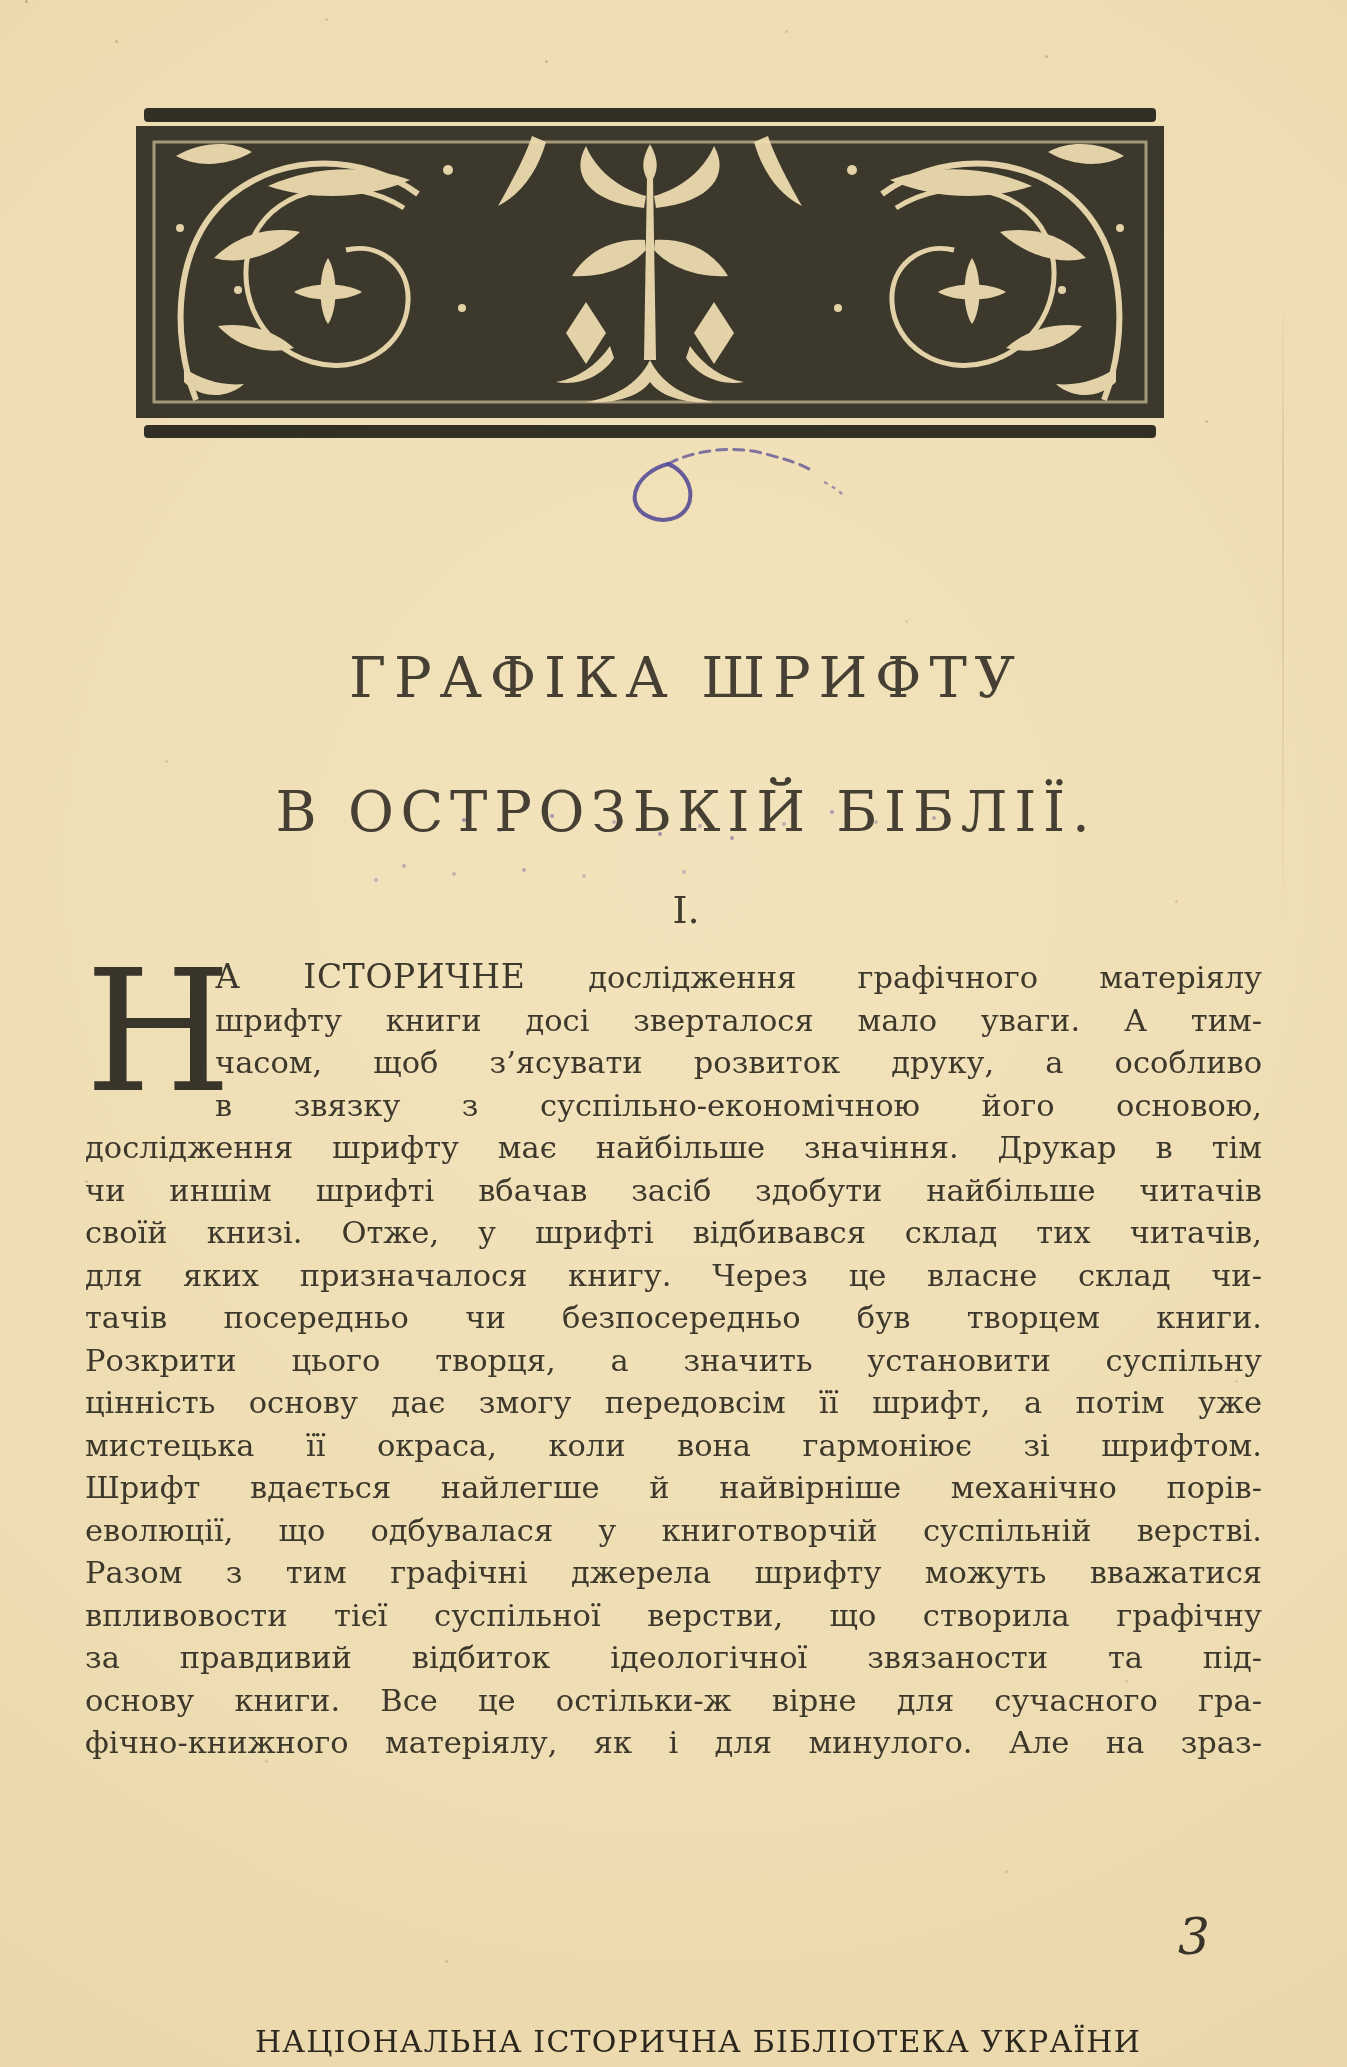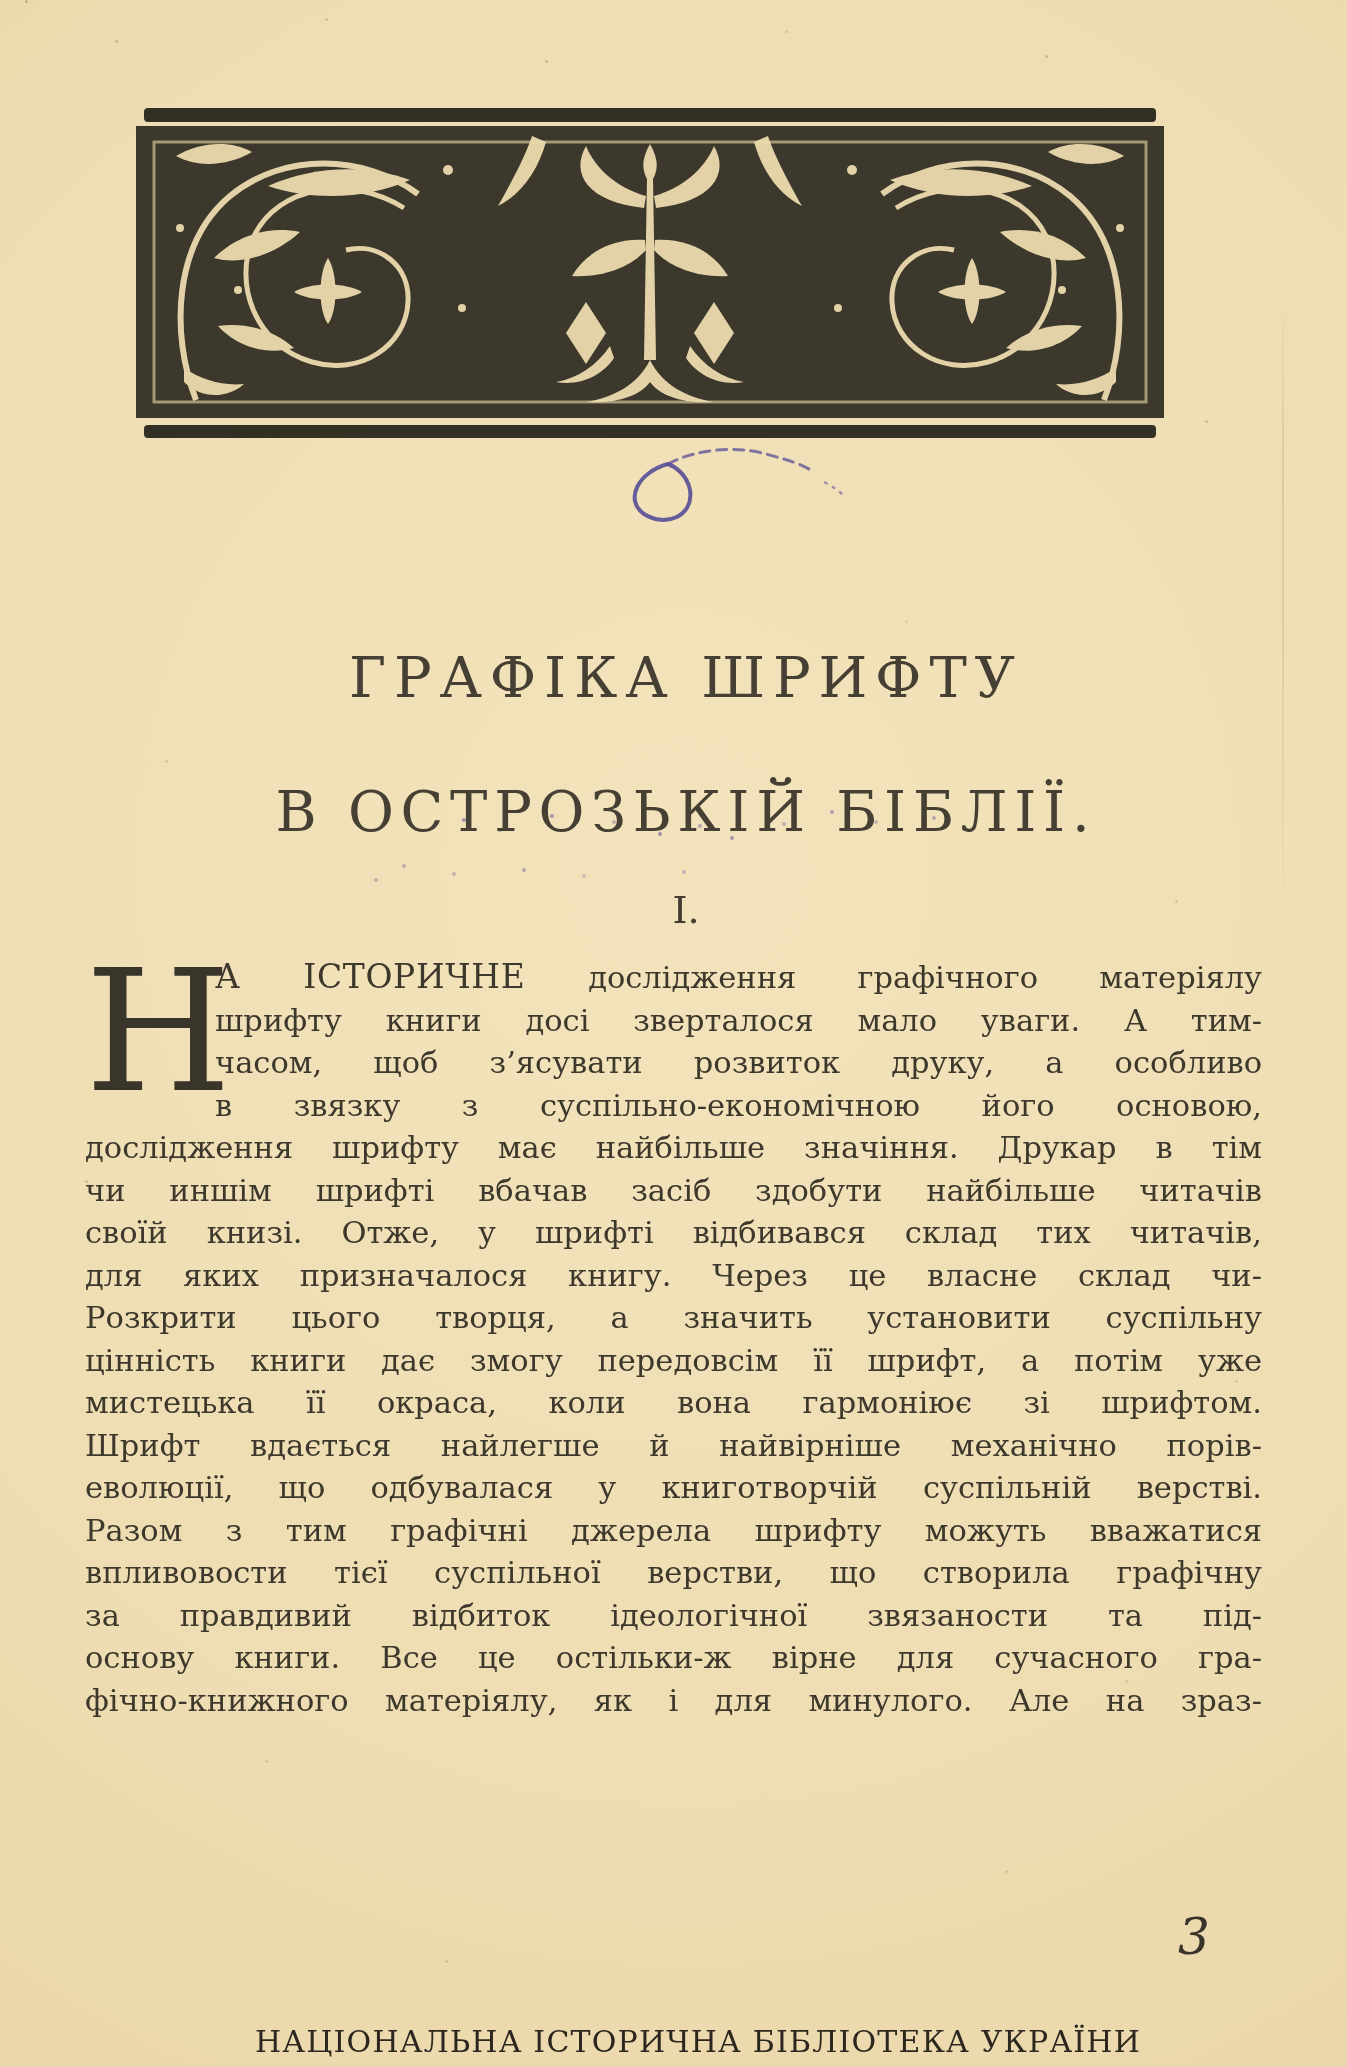--- a/index.html
+++ b/index.html
@@ -130,22 +130,23 @@
           <div class="tline">шрифту книги досі зверталося мало уваги. А тим-</div>
           <div class="tline">часом, щоб з’ясувати розвиток друку, а особливо</div>
           <div class="tline">в звязку з суспільно-економічною його основою,</div>
         </div>
     </div>
     <div class="full-lines">
         <div class="tline">дослідження шрифту має найбільше значіння. Друкар в тім</div>
         <div class="tline">чи иншім шрифті вбачав засіб здобути найбільше читачів</div>
         <div class="tline">своїй книзі. Отже, у шрифті відбивався склад тих читачів,</div>
         <div class="tline">для яких призначалося книгу. Через це власне склад чи-</div>
+        <div class="tline">тачів посередньо чи безпосередньо був творцем книги.</div>
         <div class="tline">Розкрити цього творця, а значить установити суспільну</div>
-        <div class="tline">цінність книги дає змогу передовсім її шрифт, а потім уже</div>
+        <div class="tline">цінність основу дає змогу передовсім її шрифт, а потім уже</div>
         <div class="tline">мистецька її окраса, коли вона гармоніює зі шрифтом.</div>
         <div class="tline">Шрифт вдається найлегше й найвірніше механічно порів-</div>
         <div class="tline">еволюції, що одбувалася у книготворчій суспільній верстві.</div>
         <div class="tline">Разом з тим графічні джерела шрифту можуть вважатися</div>
         <div class="tline">впливовости тієї суспільної верстви, що створила графічну</div>
         <div class="tline">за правдивий відбиток ідеологічної звязаности та під-</div>
         <div class="tline">основу книги. Все це остільки-ж вірне для сучасного гра-</div>
         <div class="tline">фічно-книжного матеріялу, як і для минулого. Але на зраз-</div>
       </div>
   </div>

